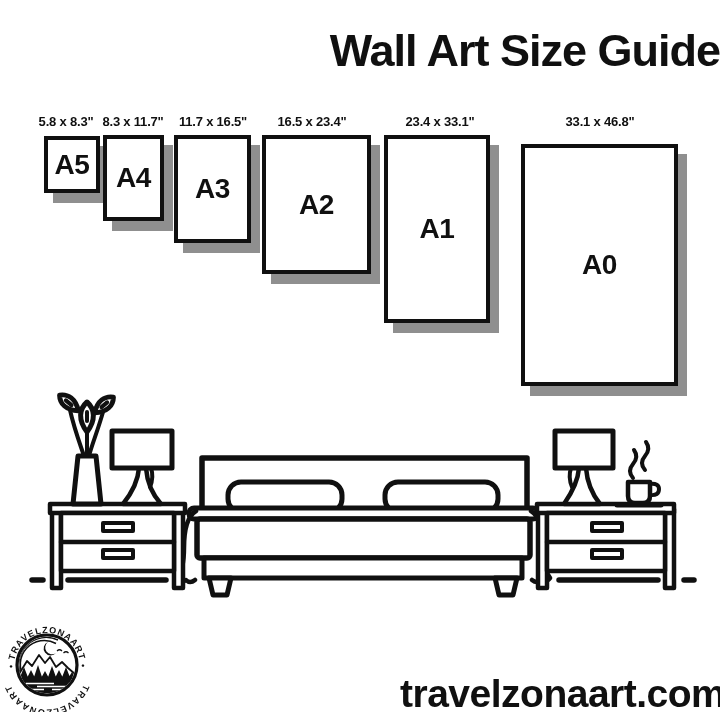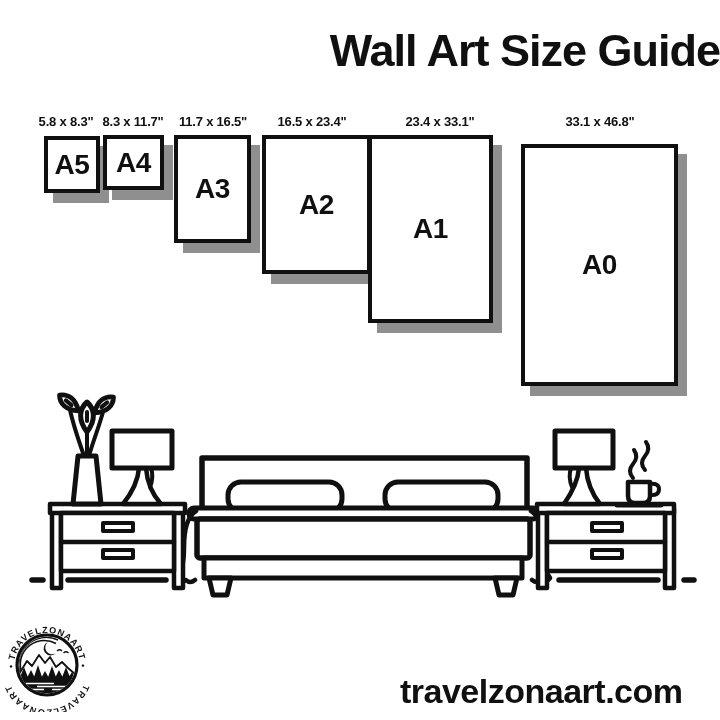--- a/index.html
+++ b/index.html
@@ -17,31 +17,31 @@
     position:absolute;top:114px;transform:translateX(-50%);
     font-size:13px;font-weight:bold;letter-spacing:-0.2px;white-space:nowrap;
   }
   .frame{
     position:absolute;box-sizing:border-box;background:#ffffff;
     border:4px solid #101010;box-shadow:9px 10px 0 0 #8f8f8f;
     display:flex;align-items:center;justify-content:center;
     font-size:28px;font-weight:bold;letter-spacing:-0.5px;
   }
   .l-a5{left:66px}  .f-a5{left:44px;top:136px;width:56px;height:57px}
-  .l-a4{left:133px} .f-a4{left:103px;top:135px;width:61px;height:55px}
+  .l-a4{left:133px} .f-a4{left:103px;top:135px;width:61px;height:86px}
   .l-a3{left:213px} .f-a3{left:174px;top:135px;width:77px;height:108px}
   .l-a2{left:312px} .f-a2{left:262px;top:135px;width:109px;height:139px}
-  .l-a1{left:440px} .f-a1{left:368px;top:135px;width:125px;height:188px}
+  .l-a1{left:440px} .f-a1{left:384px;top:135px;width:106px;height:188px}
   .l-a0{left:600px} .f-a0{left:521px;top:144px;width:157px;height:242px}
   
   .bedroom-svg{position:absolute;left:0;top:380px;}
   .logo-svg{position:absolute;left:0;top:618px;}
   .website{
-    position:absolute;left:400px;top:672px;width:302px;text-align:left;
-    font-size:34px;font-weight:800;letter-spacing:-0.5px;
+    position:absolute;left:400px;top:672px;width:302px;text-align:center;
+    font-size:39px;font-weight:800;letter-spacing:-0.5px;
   }
 </style>
 </head>
 <body>
 
 <h1 class="title">Wall Art Size Guide</h1>
 
 <div class="size-label l-a5">5.8 x 8.3"</div>
 <div class="size-label l-a4">8.3 x 11.7"</div>
 <div class="size-label l-a3">11.7 x 16.5"</div>

